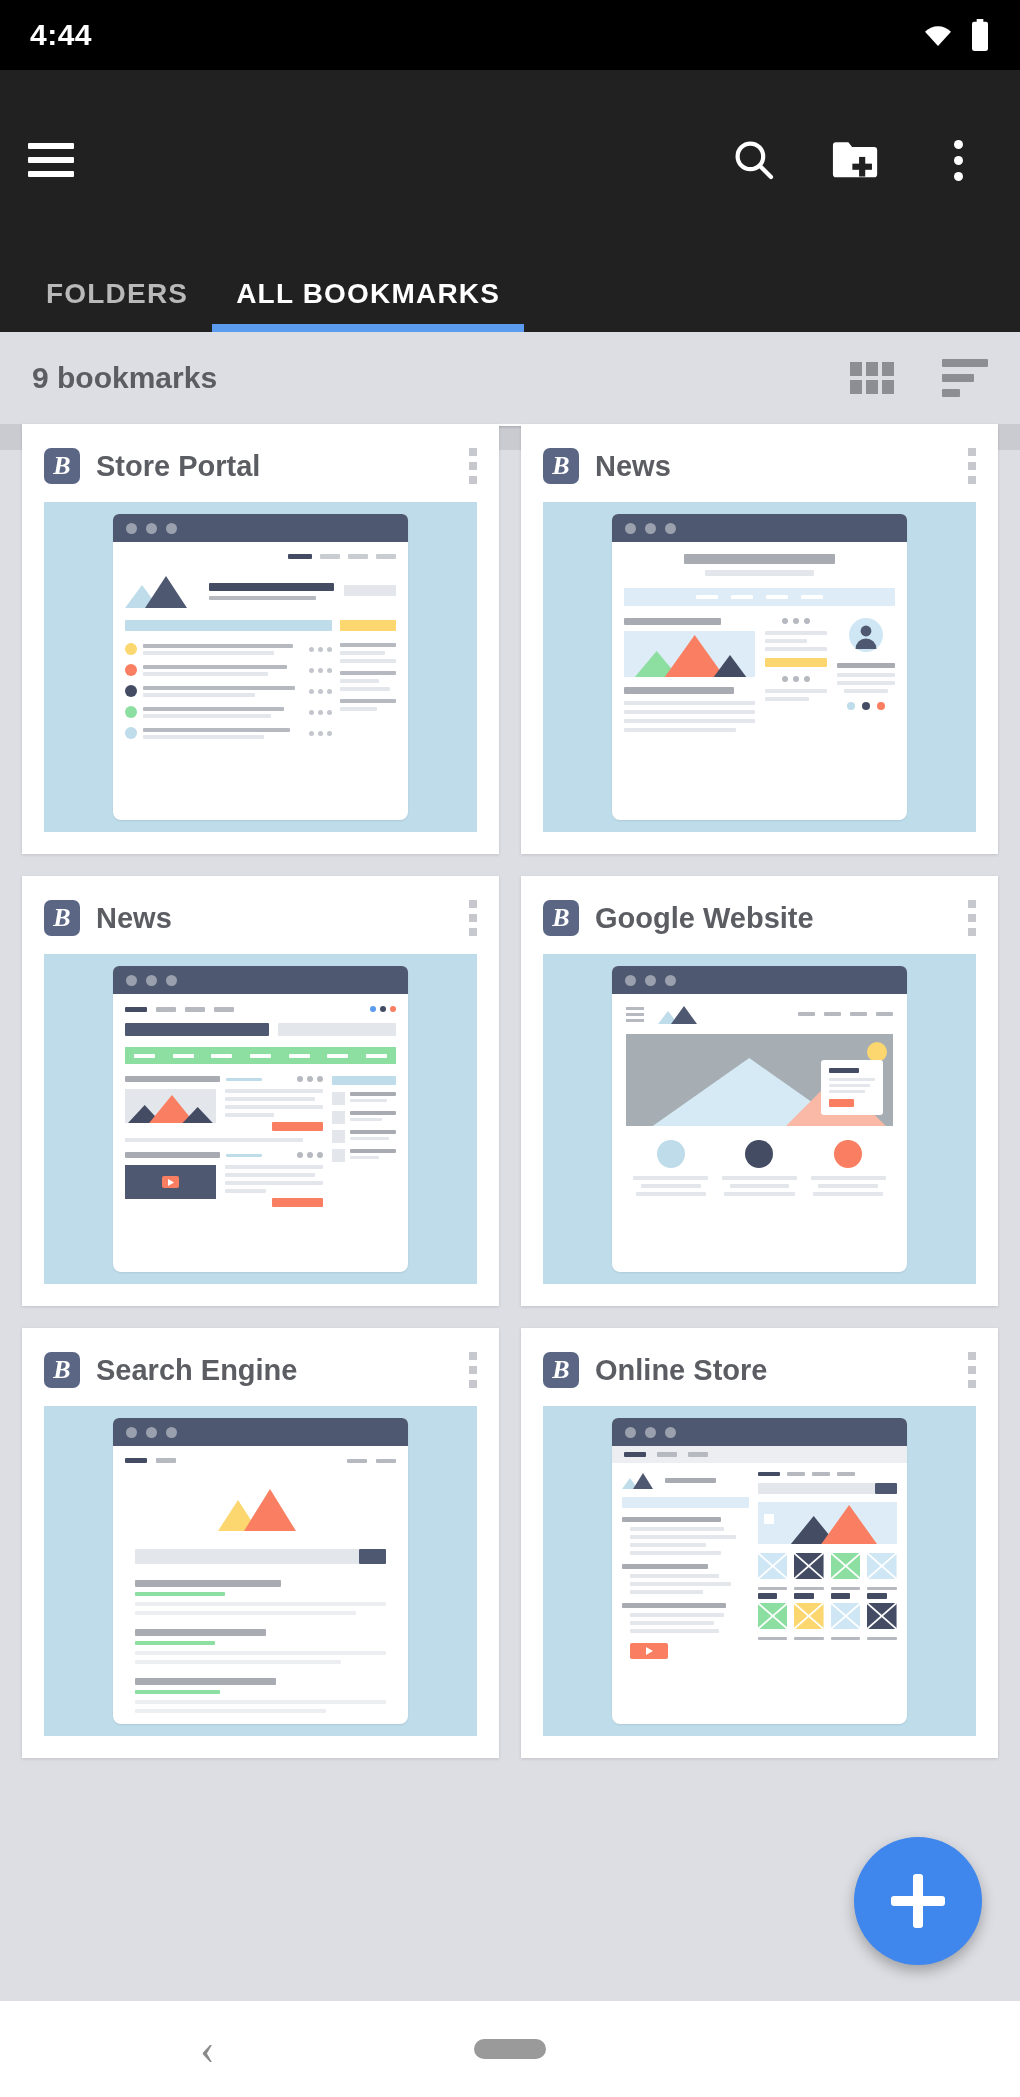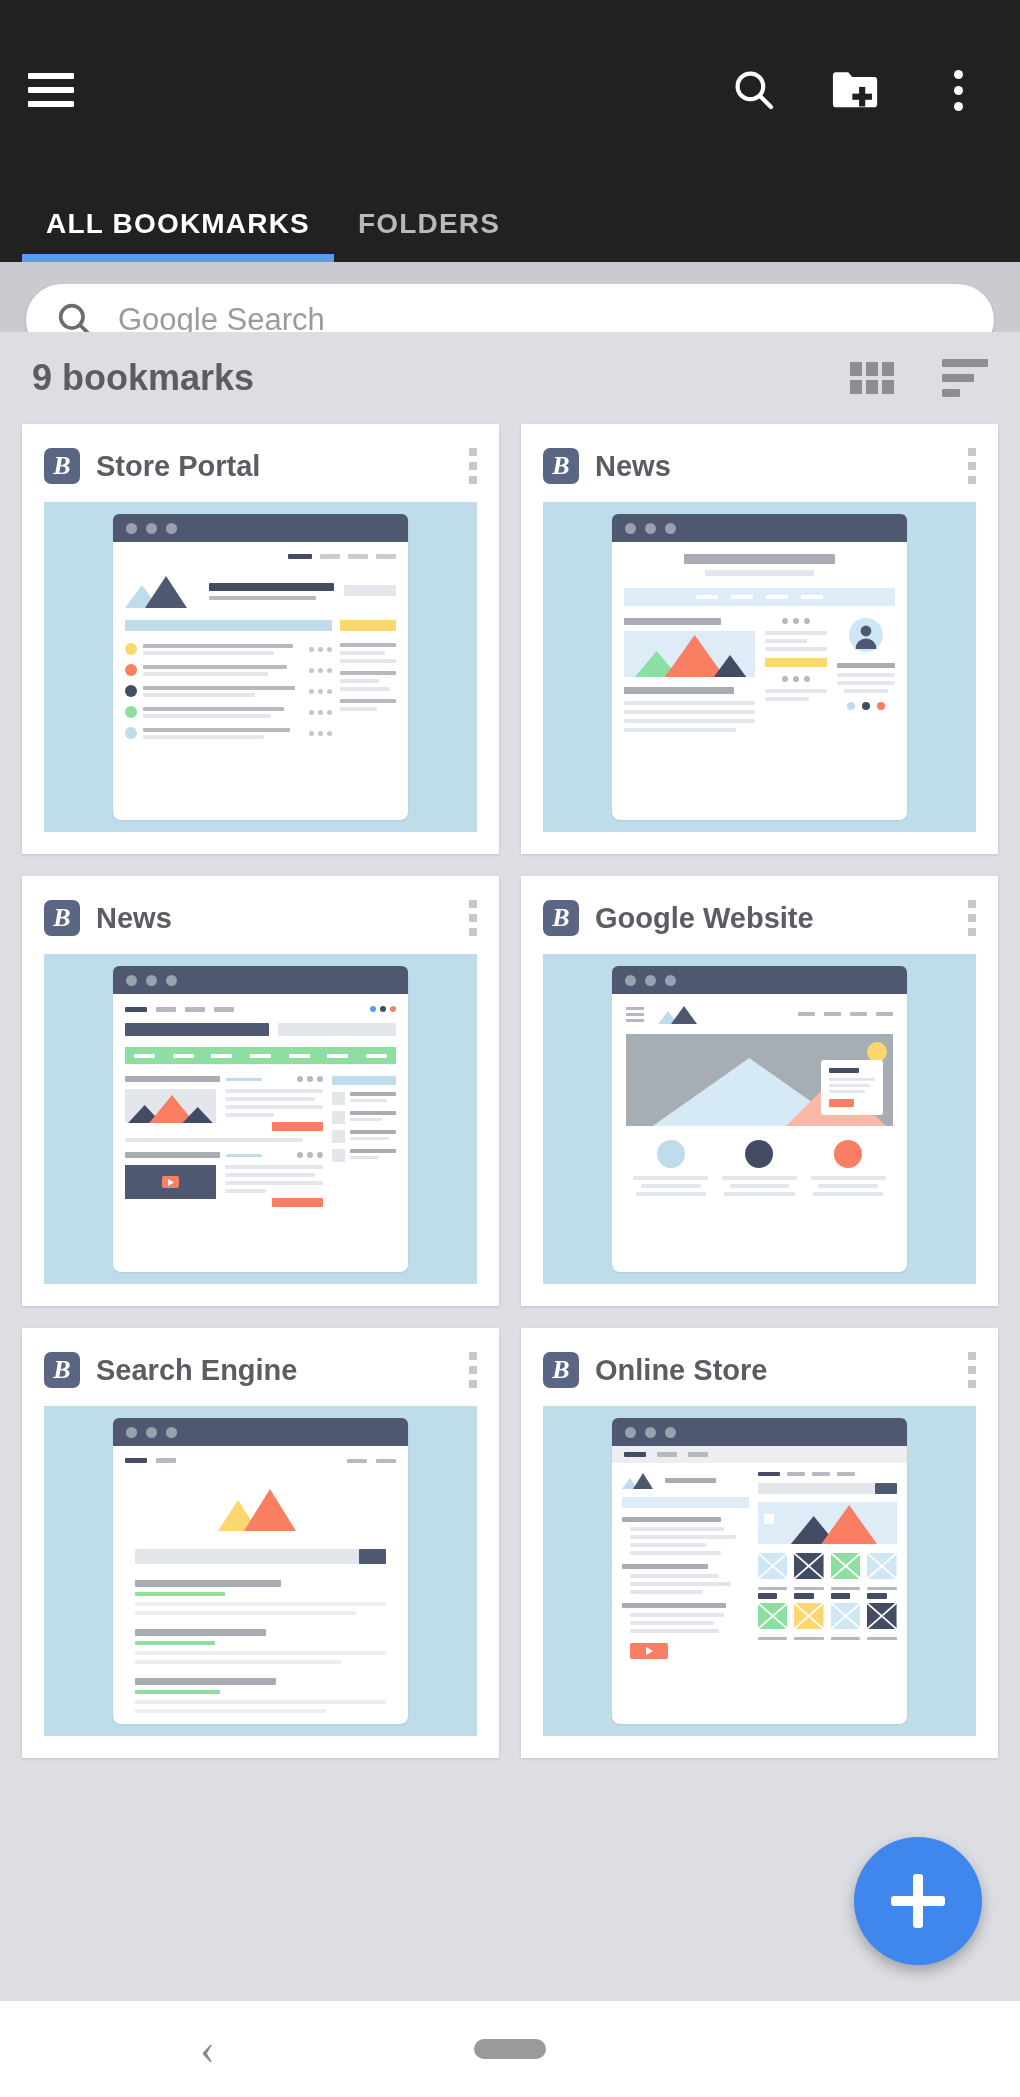--- a/index.html
+++ b/index.html
@@ -53,21 +53,21 @@
     height: 72px; background:#fff; border-radius:36px; display:flex; align-items:center;
     padding: 0 28px; gap: 22px; box-shadow: 0 1px 3px rgba(0,0,0,.18);
   }
   .search-ph { font-size: 31px; color:#9b9b9e; }
 
   
   .listhead {
     height: 92px; background:#dcdee3; display:flex; align-items:center;
     padding: 0 32px;
   }
-  .count { font-size: 36px; font-weight: 700; color:#5b5d63; }
+  .count { font-size: 30px; font-weight: 700; color:#5b5d63; }
   .lh-actions { margin-left:auto; display:flex; align-items:center; gap: 48px; }
   .grid-ico { display:grid; grid-template-columns: repeat(3, 12px); grid-template-rows: repeat(2, 14px); gap: 4px; cursor:pointer;}
   .grid-ico i { background:#8c8e94; display:block; }
   .sort-ico { display:flex; flex-direction:column; gap:7px; cursor:pointer; }
   .sort-ico i { height:8px; background:#8c8e94; display:block; border-radius:1px;}
   .sort-ico i:nth-child(1){ width:46px;}
   .sort-ico i:nth-child(2){ width:32px;}
   .sort-ico i:nth-child(3){ width:18px;}
 
   
@@ -113,20 +113,32 @@
   }
   .nav-back { position:absolute; left: 200px; color:#8a8a8a; font-size:44px; cursor:pointer; font-family:"Liberation Serif", serif;}
   .nav-pill { position:absolute; left:50%; transform:translateX(-50%); width: 72px; height:20px; background:#9a9a9a; border-radius:10px; cursor:pointer;}
   .scrollregion { position:absolute; top: 332px; left:0; right:0; bottom:0; overflow:hidden;}
 </style>
 </head>
 <body>
 
 <div class="phone">
 
+  <div class="statusbar">
+    <div class="status-time">4:44</div>
+    <div class="status-right">
+      <svg width="32" height="26" viewBox="0 0 24 20">
+        <path d="M12 18.5 L2 7.5 A14 14 0 0 1 22 7.5 Z" fill="#fff"></path>
+      </svg>
+      <svg width="20" height="32" viewBox="0 0 14 24">
+        <rect x="4.5" y="0" width="5" height="2.5" fill="#fff"></rect>
+        <rect x="1" y="2" width="12" height="22" rx="1.6" fill="#fff"></rect>
+      </svg>
+    </div>
+  </div>
 
   <div class="toolbar">
     <div class="hamburger">
       <span></span>
         <span></span>
         <span></span>
     </div>
     <div class="tb-actions">
       <div class="icon-btn">
         <svg width="48" height="48" viewBox="0 0 24 24">
@@ -145,22 +157,22 @@
         <div class="dots-v">
             <i></i>
             <i></i>
             <i></i>
           </div>
       </div>
     </div>
   </div>
 
   <div class="tabs">
+    <div class="tab inactive">FOLDERS</div>
     <div class="tab active">ALL BOOKMARKS</div>
-    <div class="tab inactive">FOLDERS</div>
   </div>
 
   <div class="searchzone">
     <div class="searchbar">
       <svg width="42" height="42" viewBox="0 0 24 24">
         <circle cx="10.2" cy="10.2" r="6.4" fill="none" stroke="#6a6c70" stroke-width="2.1"></circle>
         <line x1="15" y1="15" x2="20.5" y2="20.5" stroke="#6a6c70" stroke-width="2.1" stroke-linecap="round"></line>
       </svg>
       <div class="search-ph">Google Search</div>
     </div>

